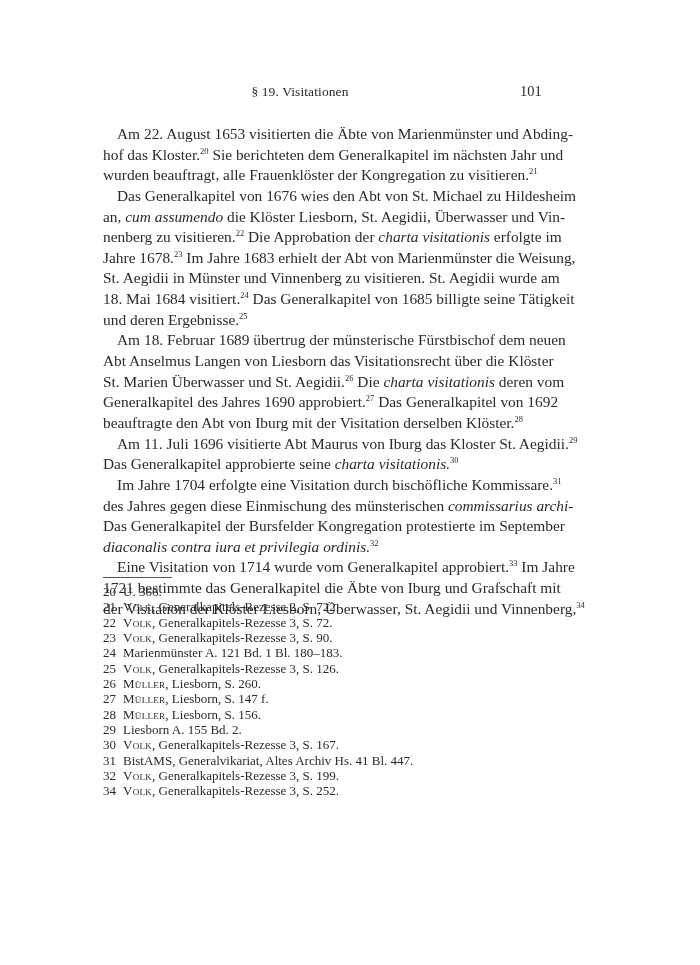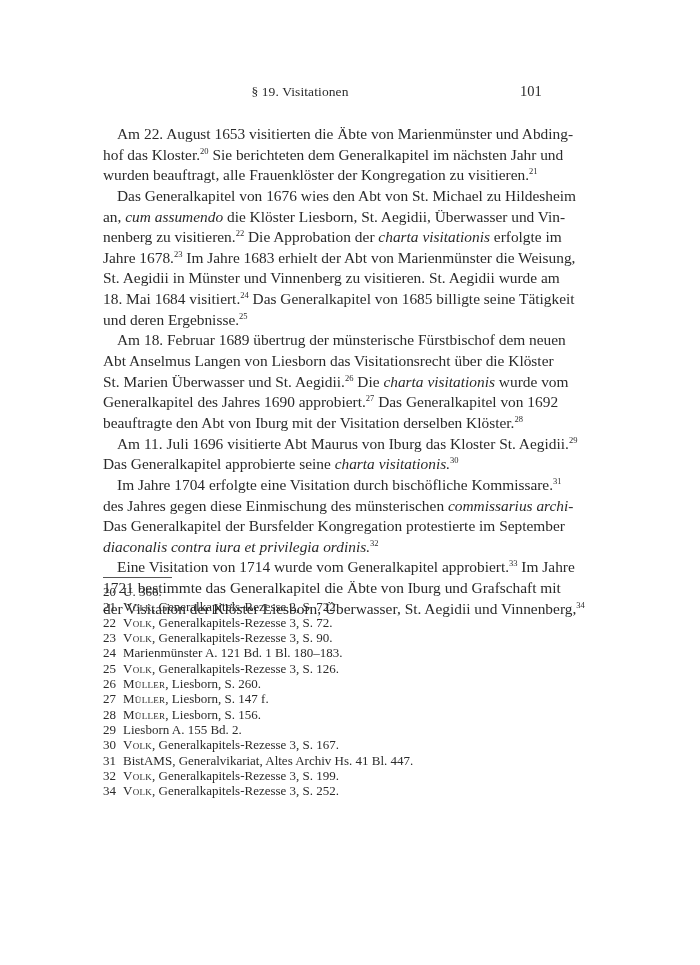--- a/index.html
+++ b/index.html
@@ -34,21 +34,21 @@
     <div class="line last"><span>wurden beauftragt, alle Frauenklöster der Kongregation zu visitieren.</span><sup>21</sup></div>
     <div class="line indent"><span>Das Generalkapitel von 1676 wies den Abt von St. Michael zu Hildesheim</span></div>
     <div class="line"><span>an, </span><i>cum assumendo</i><span> die Klöster Liesborn, St. Aegidii, Überwasser und Vin-</span></div>
     <div class="line"><span>nenberg zu visitieren.</span><sup>22</sup><span> Die Approbation der </span><i>charta visitationis</i><span> erfolgte im</span></div>
     <div class="line"><span>Jahre 1678.</span><sup>23</sup><span> Im Jahre 1683 erhielt der Abt von Marienmünster die Weisung,</span></div>
     <div class="line"><span>St. Aegidii in Münster und Vinnenberg zu visitieren. St. Aegidii wurde am</span></div>
     <div class="line"><span>18. Mai 1684 visitiert.</span><sup>24</sup><span> Das Generalkapitel von 1685 billigte seine Tätigkeit</span></div>
     <div class="line last"><span>und deren Ergebnisse.</span><sup>25</sup></div>
     <div class="line indent"><span>Am 18. Februar 1689 übertrug der münsterische Fürstbischof dem neuen</span></div>
     <div class="line"><span>Abt Anselmus Langen von Liesborn das Visitationsrecht über die Klöster</span></div>
-    <div class="line"><span>St. Marien Überwasser und St. Aegidii.</span><sup>26</sup><span> Die </span><i>charta visitationis</i><span> wurde vom</span></div>
+    <div class="line"><span>St. Marien Überwasser und St. Aegidii.</span><sup>26</sup><span> Die </span><i>charta visitationis</i><span> deren vom</span></div>
     <div class="line"><span>Generalkapitel des Jahres 1690 approbiert.</span><sup>27</sup><span> Das Generalkapitel von 1692</span></div>
     <div class="line last"><span>beauftragte den Abt von Iburg mit der Visitation derselben Klöster.</span><sup>28</sup></div>
     <div class="line indent last"><span>Am 11. Juli 1696 visitierte Abt Maurus von Iburg das Kloster St. Aegidii.</span><sup>29</sup></div>
     <div class="line last"><span>Das Generalkapitel approbierte seine </span><i>charta visitationis.</i><sup>30</sup></div>
     <div class="line indent last"><span>Im Jahre 1704 erfolgte eine Visitation durch bischöfliche Kommissare.</span><sup>31</sup></div>
     <div class="line"><span>des Jahres gegen diese Einmischung des münsterischen </span><i>commissarius archi-</i></div>
     <div class="line"><span>Das Generalkapitel der Bursfelder Kongregation protestierte im September</span></div>
     <div class="line last"><i>diaconalis contra iura et privilegia ordinis.</i><sup>32</sup></div>
     <div class="line indent"><span>Eine Visitation von 1714 wurde vom Generalkapitel approbiert.</span><sup>33</sup><span> Im Jahre</span></div>
     <div class="line"><span>1721 bestimmte das Generalkapitel die Äbte von Iburg und Grafschaft mit</span></div>

